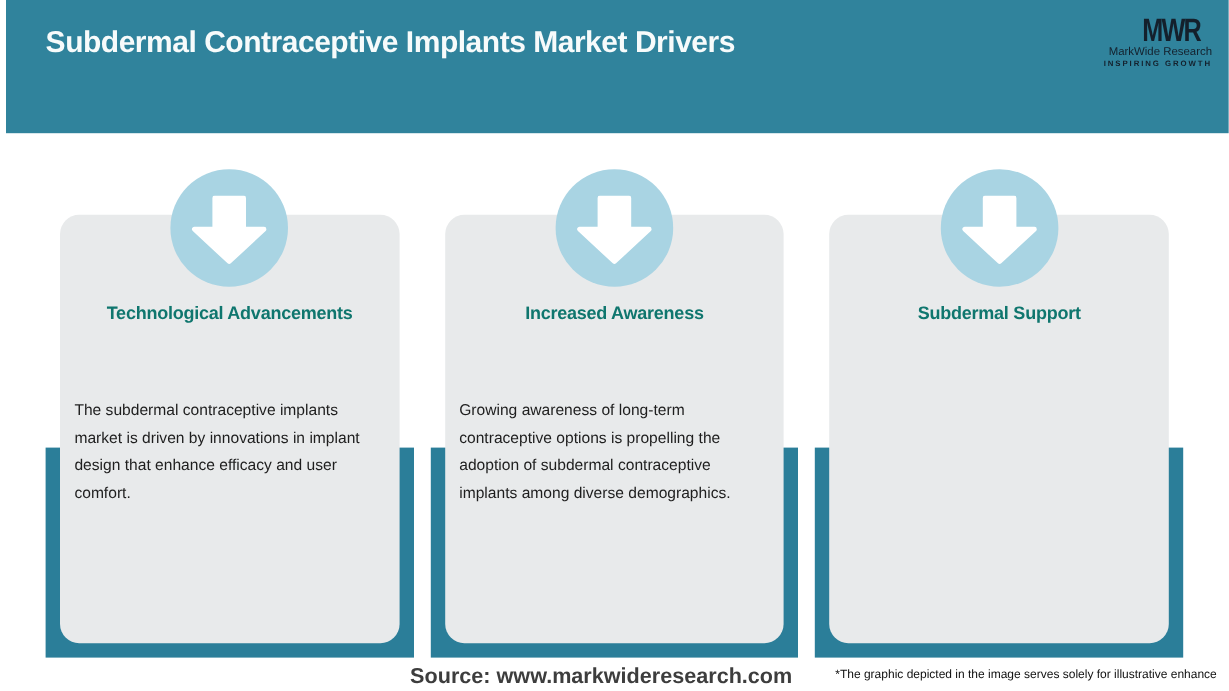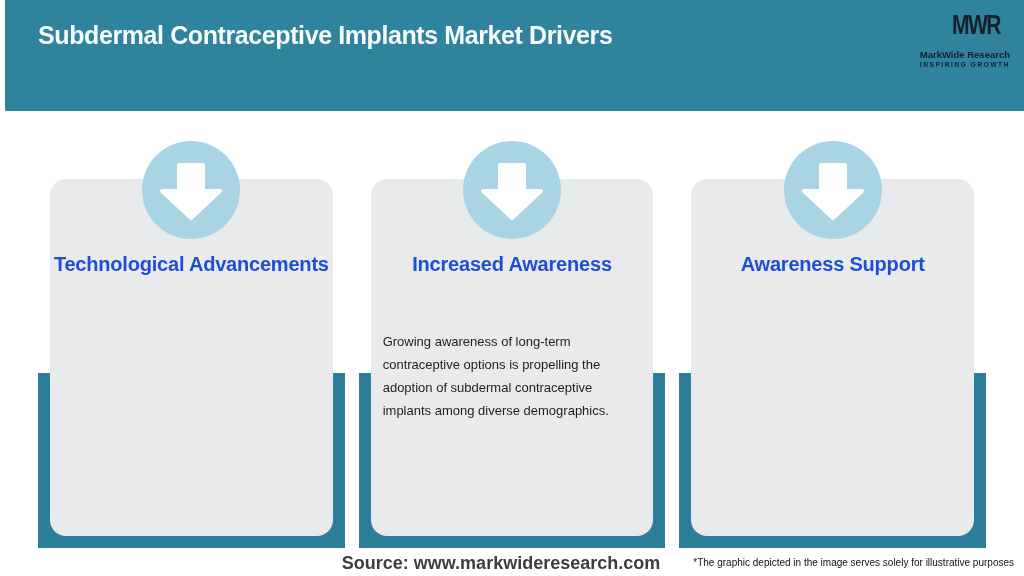--- a/index.html
+++ b/index.html
@@ -43,22 +43,22 @@
   .logo-mwr {
     font-size: 27px;
     font-weight: bold;
     letter-spacing: -2px;
     transform: scaleX(0.78);
     transform-origin: center;
     line-height: 26px;
   }
   .logo-name {
     font-size: 9.5px;
-    font-weight: bold;
-    margin-top: 12px;
+    font-weight: normal;
+    margin-top: 1px;
     white-space: nowrap;
   }
   .logo-tagline {
     font-size: 6.5px;
     font-weight: bold;
     letter-spacing: 1.6px;
     margin-top: 2px;
     white-space: nowrap;
   }
 
@@ -87,23 +87,23 @@
     left: 12px; right: 12px;
     top: 38px;
     height: 357px;
     background: var(--card-bg, #E8EAEB);
     border-radius: 16px;
   }
   .card-title {
     position: absolute;
     top: 74px; left: 0; right: 0;
     text-align: center;
-    font-size: 20px;
-    font-weight: bold;
-    color: #1d4ed8;
+    font-size: 15px;
+    font-weight: bold;
+    color: #0f766e;
     letter-spacing: -0.2px;
   }
   .card-desc {
     position: absolute;
     top: 151px; left: 12px; right: 12px;
     font-size: 13px;
     line-height: 23px;
     color: #1e1e1e;
     text-align: left;
   }
@@ -152,20 +152,21 @@
       <div class="logo-tagline">INSPIRING GROWTH</div>
     </div>
   </header>
 
   <main class="cards">
 
     <section class="column">
       <div class="tray"></div>
       <div class="card">
         <h2 class="card-title">Technological Advancements</h2>
+        <p class="card-desc">The subdermal contraceptive implants market is driven by innovations in implant design that enhance efficacy and user comfort.</p>
       </div>
       <div class="circle">
         <svg width="64" height="58" viewBox="0 0 64 58">
           <polygon points="20,2 44,2 44,28 61,28 32,55 3,28 20,28" fill="#ffffff" stroke="#ffffff" stroke-width="4" stroke-linejoin="round"></polygon>
         </svg>
       </div>
     </section>
 
     <section class="column">
       <div class="tray"></div>
@@ -176,29 +177,29 @@
       <div class="circle">
         <svg width="64" height="58" viewBox="0 0 64 58">
           <polygon points="20,2 44,2 44,28 61,28 32,55 3,28 20,28" fill="#ffffff" stroke="#ffffff" stroke-width="4" stroke-linejoin="round"></polygon>
         </svg>
       </div>
     </section>
 
     <section class="column">
       <div class="tray"></div>
       <div class="card">
-        <h2 class="card-title">Awareness Support</h2>
+        <h2 class="card-title">Subdermal Support</h2>
       </div>
       <div class="circle">
         <svg width="64" height="58" viewBox="0 0 64 58">
           <polygon points="20,2 44,2 44,28 61,28 32,55 3,28 20,28" fill="#ffffff" stroke="#ffffff" stroke-width="4" stroke-linejoin="round"></polygon>
         </svg>
       </div>
     </section>
 
   </main>
 
   <footer>
     <div class="source">Source: www.markwideresearch.com</div>
-    <div class="disclaimer">*The graphic depicted in the image serves solely for illustrative purposes</div>
+    <div class="disclaimer">*The graphic depicted in the image serves solely for illustrative enhance</div>
   </footer>
 
 </div>
 
 </body></html>

